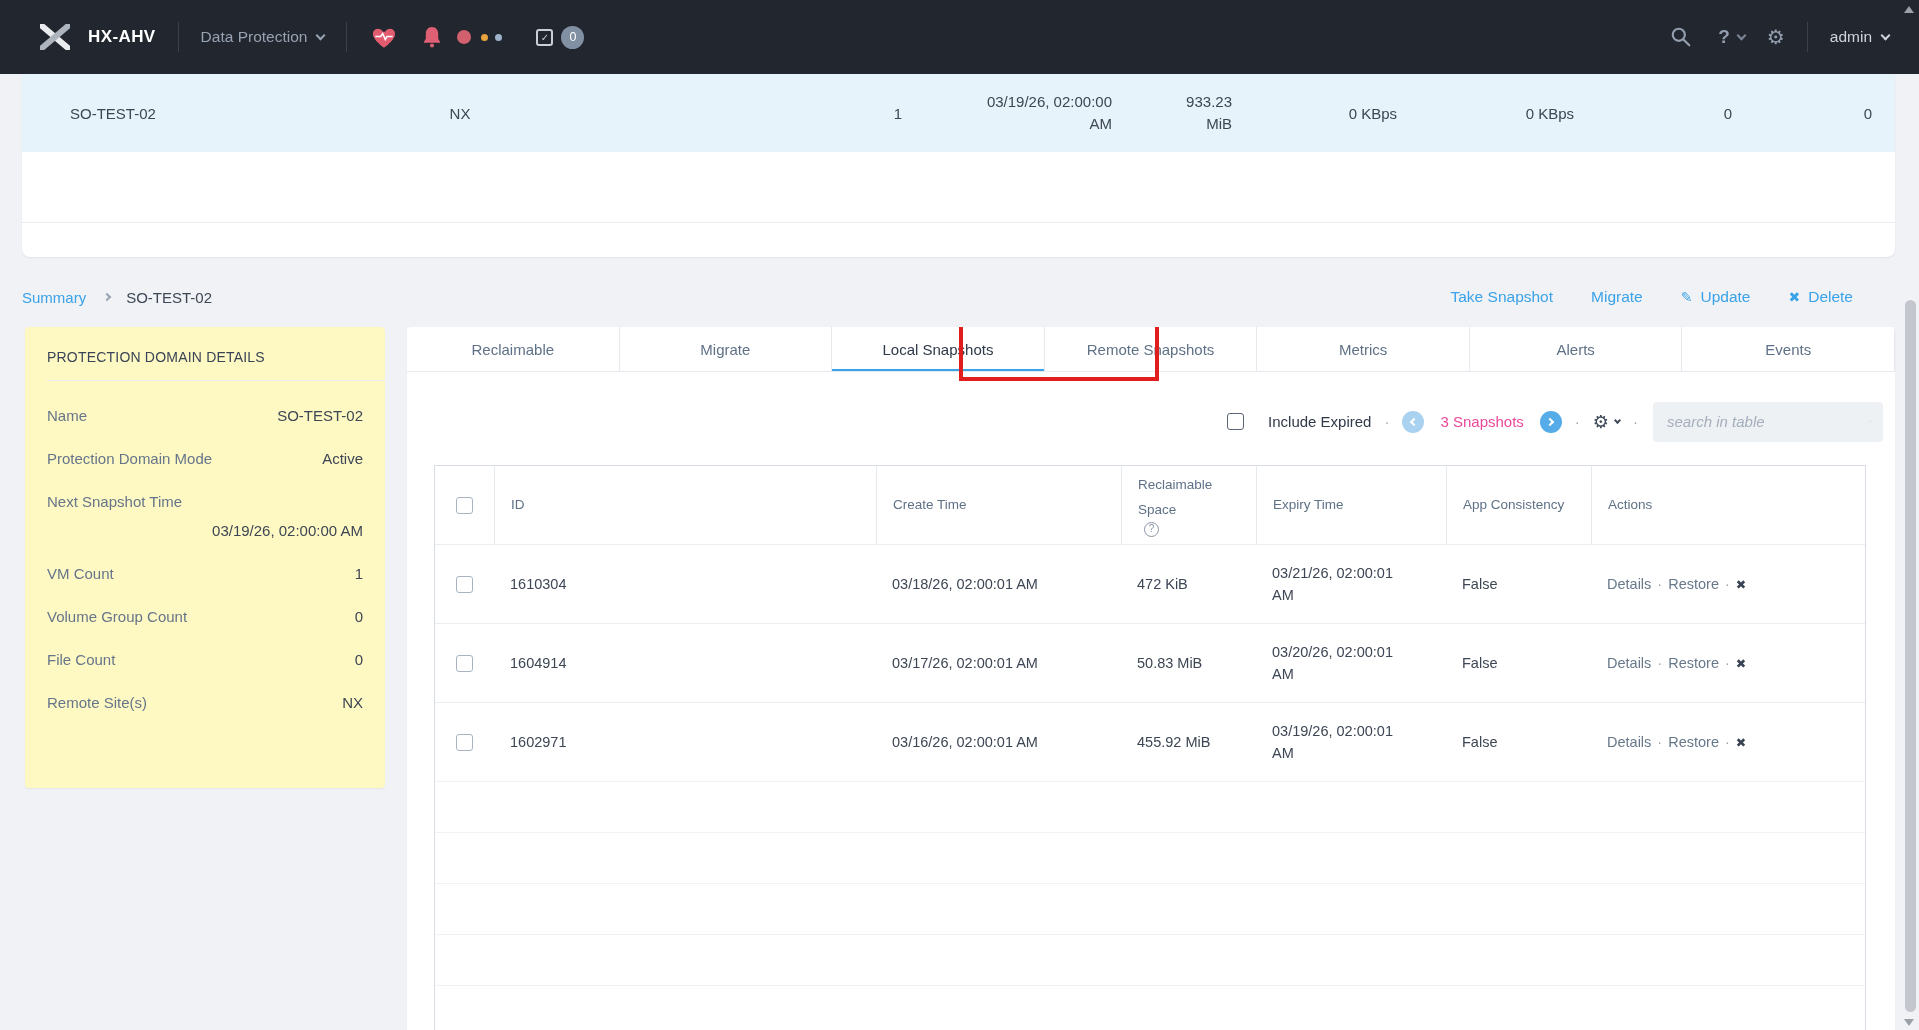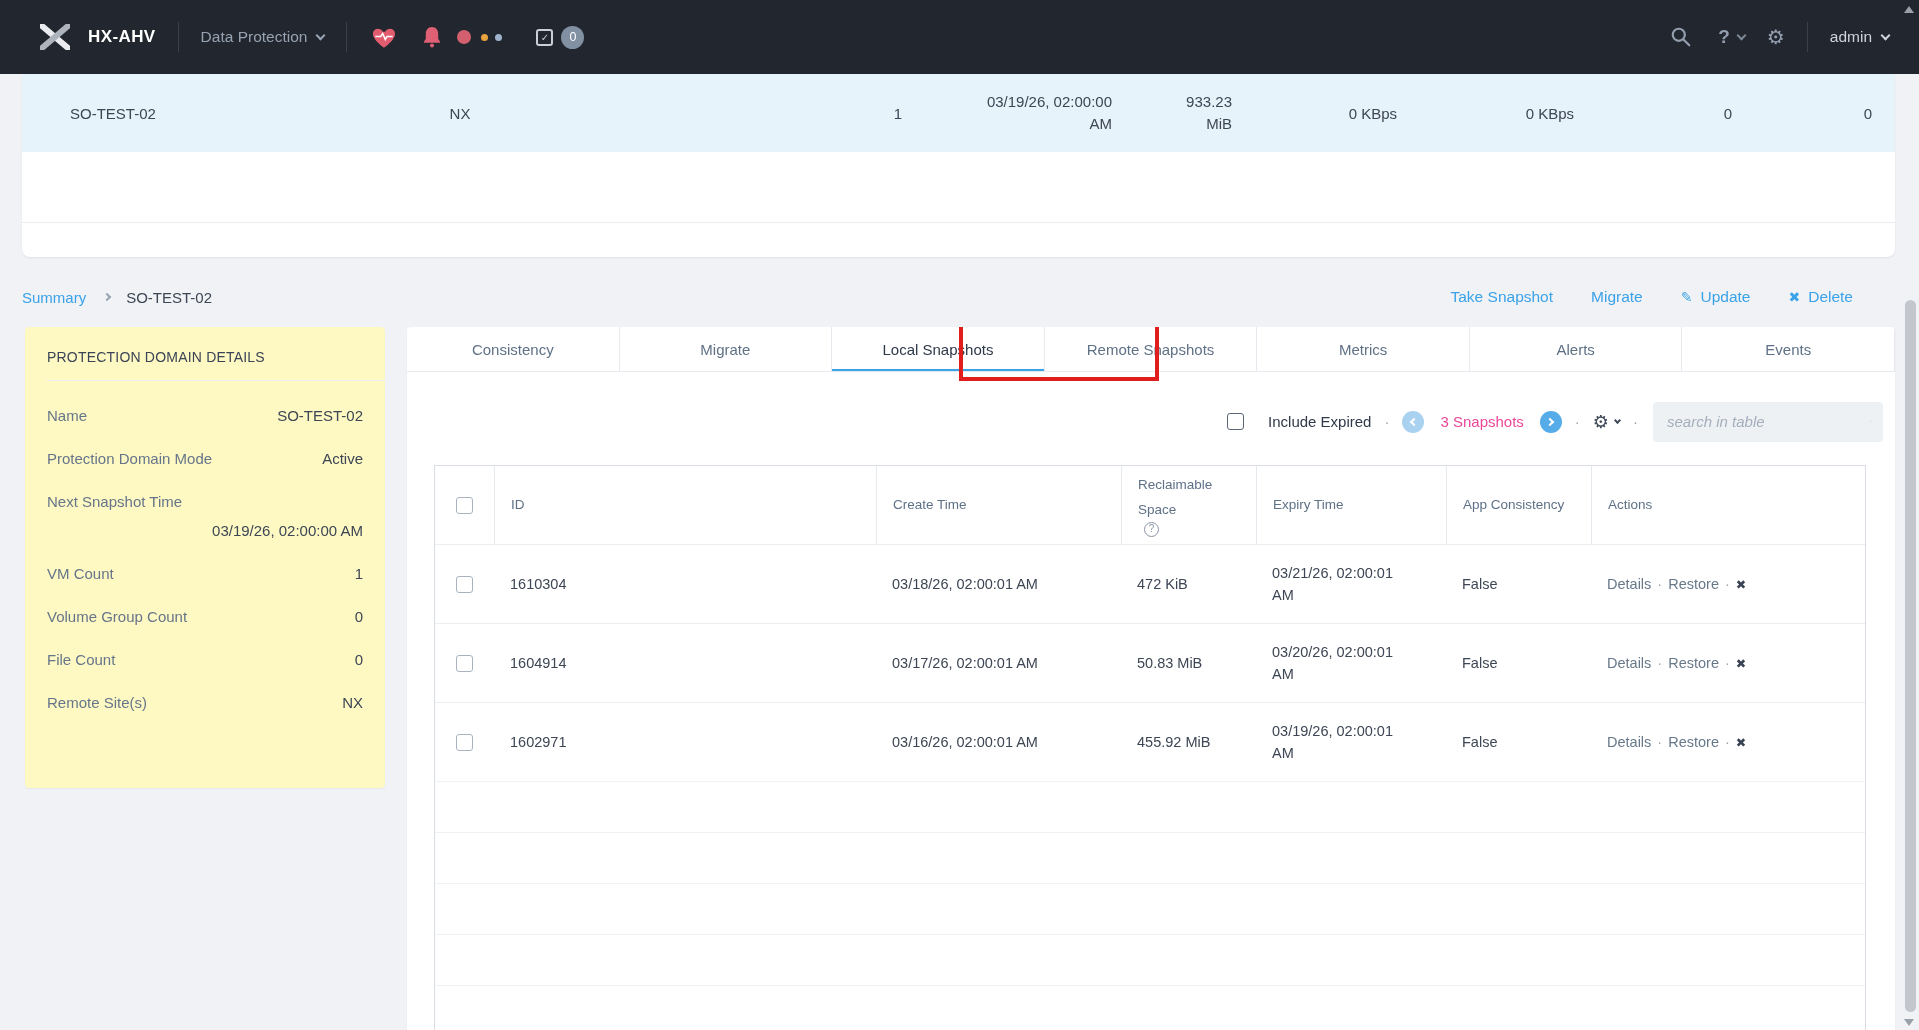--- a/index.html
+++ b/index.html
@@ -257,21 +257,21 @@
     <span class="dp-value">0</span>
   </div>
   <div class="dp-row">
     <span class="dp-label">Remote Site(s)</span>
     <span class="dp-value link-blue">NX</span>
   </div>
 </div>
 
 <div class="main-card">
   <div class="tabs">
-    <div class="tab">Consistency</div>
+    <div class="tab">Reclaimable</div>
     <div class="tab">Migrate</div>
     <div class="tab active">Local Snapshots</div>
     <div class="tab">Remote Snapshots</div>
     <div class="tab">Metrics</div>
     <div class="tab">Alerts</div>
     <div class="tab">Events</div>
     <div class="red-box"></div>
   </div>
 
   <div class="toolbar">

